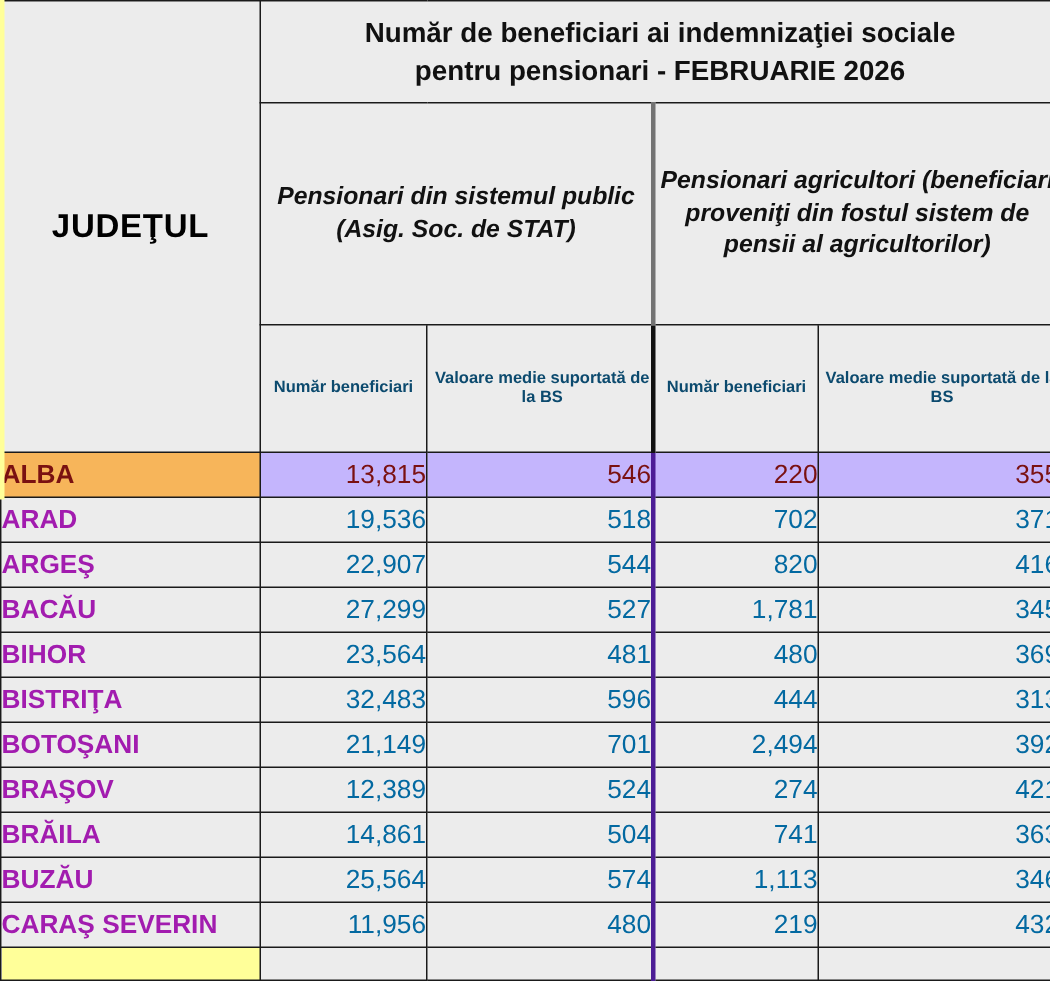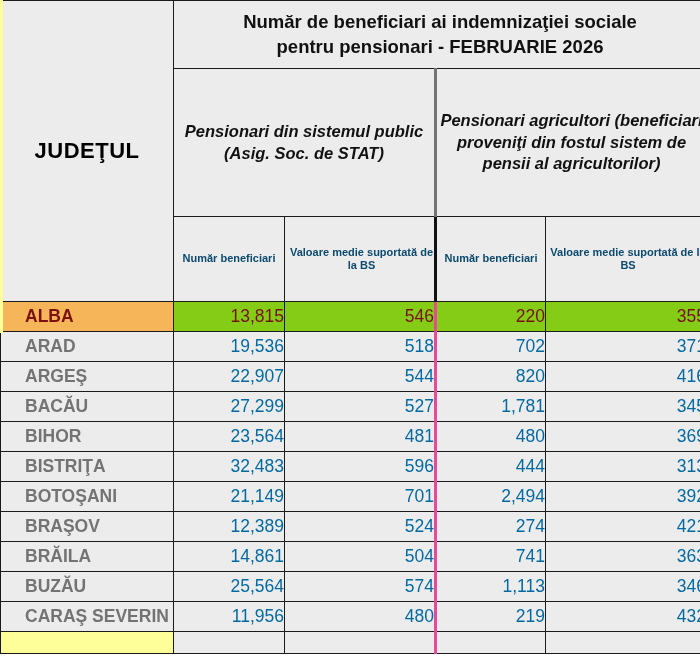--- a/index.html
+++ b/index.html
@@ -96,51 +96,51 @@
     height: 85px;
     vertical-align: middle;
     padding: 2px 4px;
     border-bottom: 3px solid #111111;
   }
   .sub-cell.ctr  { text-align: center; }
   .sub-cell.lft  { text-align: center; padding-left: 4px; }
   .sub-cell.sep  { border-right: 3px solid #111111; }
 
   
-  tr.data-row td { height: 30px; padding-left: 24px; }
+  tr.data-row td { height: 30px; }
 
   .county-cell {
     background: #ffff99;
     font-weight: bold;
     font-size: 17.5px;
-    color: #737373;
+    color: #a21caf;
     text-align: left;
     padding-left: 3px;
     border-right: 3px solid #111111;
     white-space: nowrap;
     overflow: hidden;
   }
 
   .num-cell {
     background: #ececec;
     font-size: 17.5px;
     color: #0369a1;
     text-align: right;
     padding-right: 3px;
     white-space: nowrap;
   }
-  .num-cell.sep { border-right: 3px solid #ec4899; margin-top: 27px; }
+  .num-cell.sep { border-right: 3px solid #4c1d95; margin-top: 27px; }
 
   
   tr.highlight .county-cell {
     background: #f7b55a;
     color: #7a1111;
   }
   tr.highlight .num-cell {
-    background: #84cc16;
+    background: #c4b5fd;
     color: #7a1111;
   }
 
   
   tr.clipped td { height: 22px; }
   tr.clipped .county-cell { background: #ffff99; }
   tr.clipped .num-cell { background: #ececec; }
 
   
   .edge-strip {

